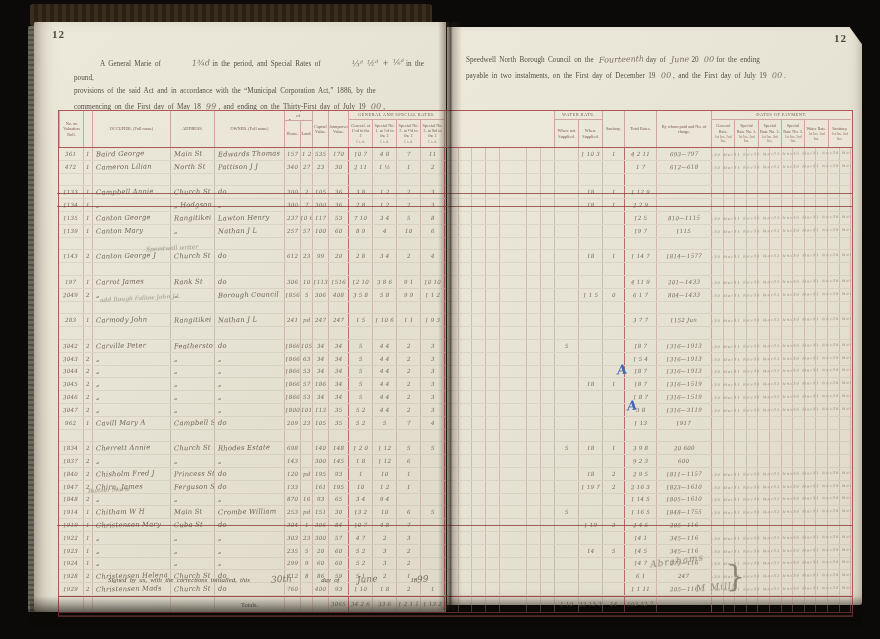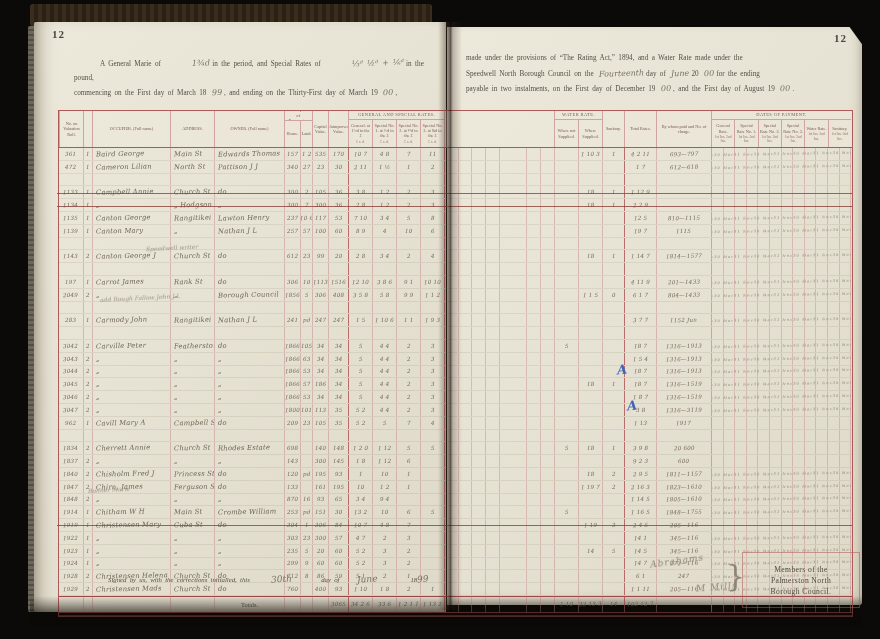--- a/index.html
+++ b/index.html
@@ -77,26 +77,26 @@
   <div id="binding-top"></div>
   <div id="edge-stack"></div>
   <div id="page-left" class="page"></div>
   <div id="page-right" class="page"></div>
 
   <div class="pageno" style="left:52px;top:28px;">12</div>
   <div class="pageno" style="left:834px;top:32px;">12</div>
 
   <div class="hdr" style="left:74px;top:56px;width:366px;" id="hdr-left">
       <div style="text-indent: 26px;"><span class="printed">A General Marie of </span><span class="hw-inline">1¾d</span><span class="printed">in the period, and Special Rates of </span><span class="hw-inline">⅓ᵈ ½ᵈ + ⅙ᵈ</span><span class="printed">in the pound, </span></div>
-      <div><span class="printed">commencing on the First day of March 18 </span><span class="hw-inline">99</span><span class="printed">, and ending on the Thirty-First day of March 19 </span><span class="hw-inline">00</span><span class="printed">, </span></div>
+      <div><span class="printed">provisions of the said Act and in accordance with the “Municipal Corporation Act,” 1886, by the </span></div>
+      <div><span class="printed">commencing on the First day of May 18 </span><span class="hw-inline">99</span><span class="printed">, and ending on the Thirty-First day of July 19 </span><span class="hw-inline">00</span><span class="printed">, </span></div>
     </div>
   <div class="hdr" style="left:466px;top:52px;width:388px;" id="hdr-right">
-      <div><span class="printed">made under the provisions of “The Rating Act,” 1894, and a Water Rate made under the </span></div>
       <div><span class="printed">Speedwell North Borough Council on the </span><span class="hw-inline">Fourteenth</span><span class="printed">day of </span><span class="hw-inline">June</span><span class="printed">20 </span><span class="hw-inline">00</span><span class="printed">for the ending </span></div>
-      <div><span class="printed">payable in two instalments, on the First day of December 19 </span><span class="hw-inline">00</span><span class="printed">, and the First day of August 19 </span><span class="hw-inline">00</span><span class="printed">. </span></div>
+      <div><span class="printed">payable in two instalments, on the First day of December 19 </span><span class="hw-inline">00</span><span class="printed">, and the First day of July 19 </span><span class="hw-inline">00</span><span class="printed">. </span></div>
     </div>
 
   <div id="table">
     <div id="thead">
         <div class="th" style="left: 0px; top: 0px; width: 24px; height: 36px;">
           <span>No. on Valuation Roll.</span>
         </div>
         <div class="th" style="left: 24px; top: 0px; width: 9px; height: 36px;"></div>
         <div class="th" style="left: 33px; top: 0px; width: 78px; height: 36px;">
           <span>OCCUPIER. (Full name)</span>
@@ -1935,25 +1935,20 @@
   <div id="signed-line">
     <span class="printed">Signed by us, with the corrections initialled, this</span>
     <span class="hw-big sp" style="margin:0 26px 0 18px;">30th</span>
     <span class="printed">day of</span>
     <span class="hw-big sp" style="margin:0 30px 0 14px;">June</span>
     <span class="printed">18</span><span class="hw-big sp">99</span>
   </div>
 
   <div id="brace" style="left:726px;top:558px;">}</div>
 
-  <div id="members-box">
-    <span>Members of the</span>
-    <span>Palmerston North</span>
-    <span>Borough Council.</span>
-  </div>
 <div class="blue-mark" style="left: 617px; top: 362px;">A</div>
     <div class="blue-mark" style="left: 627px; top: 398px;">A</div>
     <div class="pencil" style="left: 146px; top: 244px;">Speedwell writer</div>
     <div class="pencil" style="left: 100px; top: 294px;">add Rough Fallow John J L</div>
     <div class="pencil" style="left: 88px; top: 486px;">Bonner Marie</div>
     <div class="signature" style="left: 650px; top: 556px; transform: rotate(-8deg);">Abrahams</div>
     <div class="signature" style="left: 696px; top: 582px; transform: rotate(-5deg);">M Mills</div>
   </div>
 
 </body></html>

